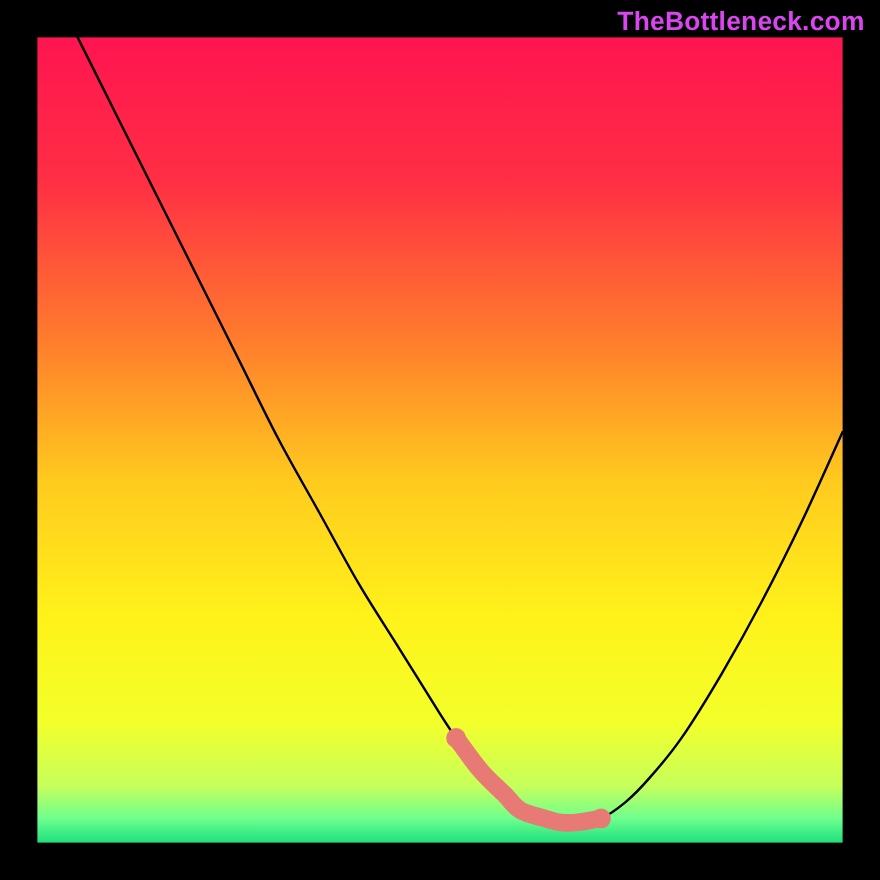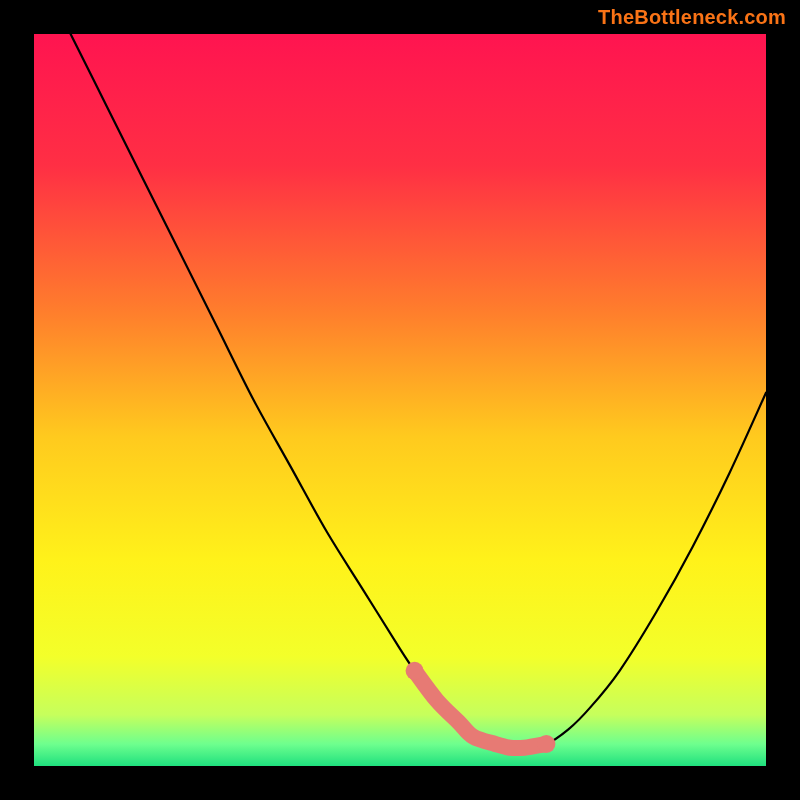--- a/index.html
+++ b/index.html
@@ -14,22 +14,22 @@
   .frame {
     position: relative;
     width: 800px;
     height: 800px;
     background: #000;
   }
   .watermark {
     position: absolute;
     top: 6px;
     right: 14px;
-    color: #f97316;
-    font-size: 20px;
+    color: #d946ef;
+    font-size: 24px;
     font-weight: 600;
     letter-spacing: 0.2px;
     user-select: none;
     z-index: 10;
   }
   svg {
     display: block;
   }
 </style>
 </head>

